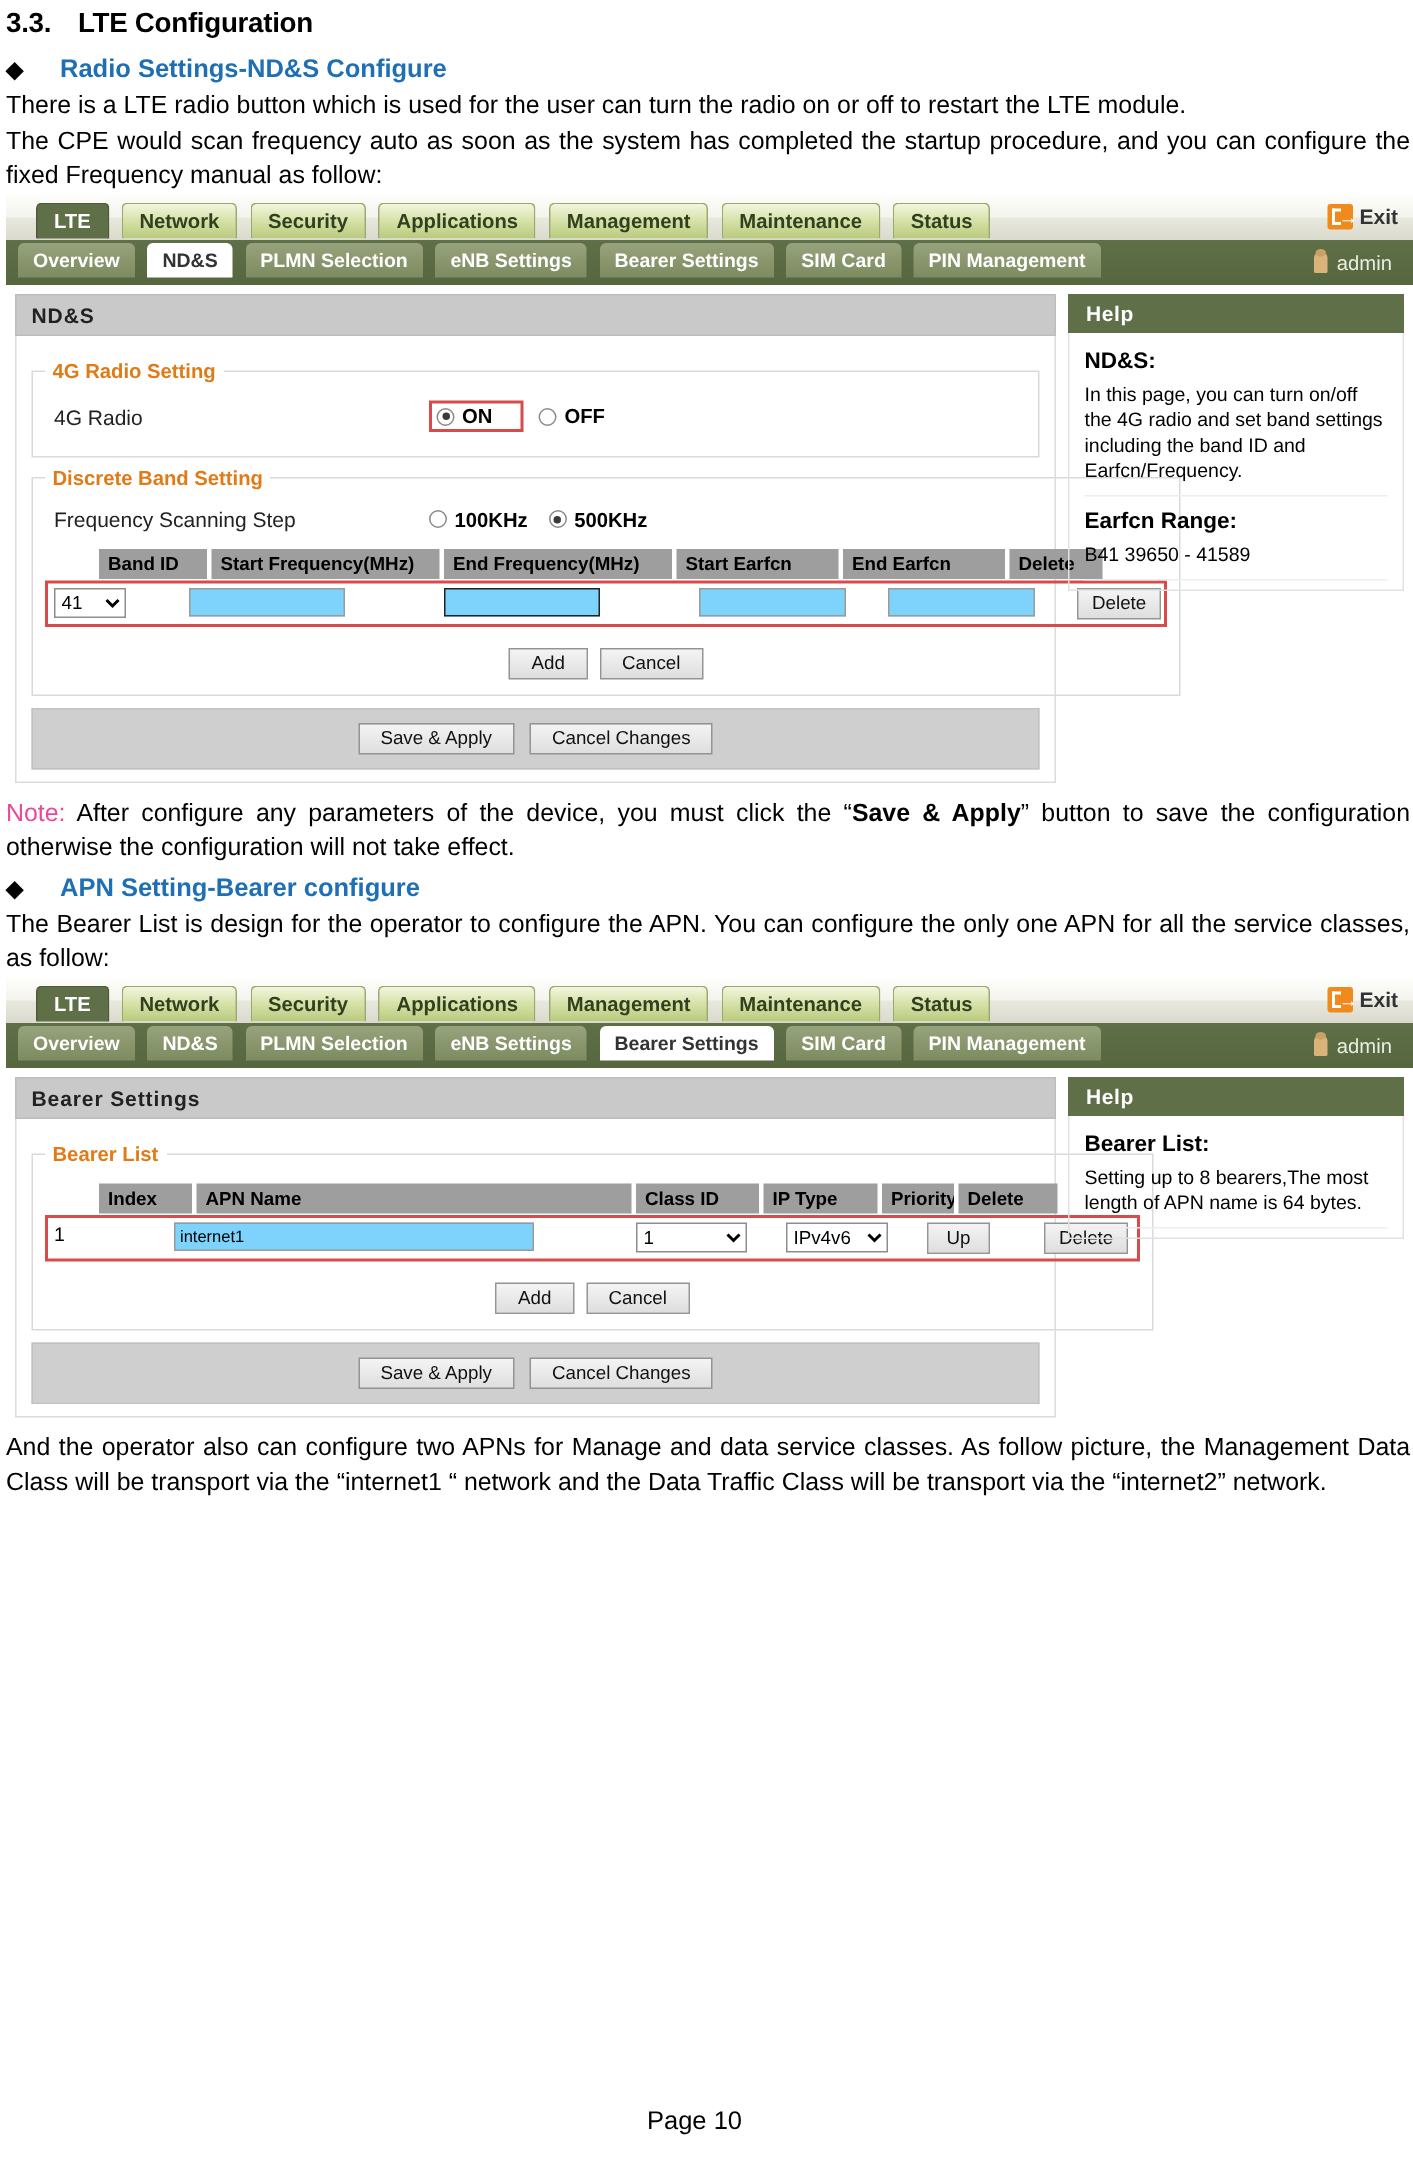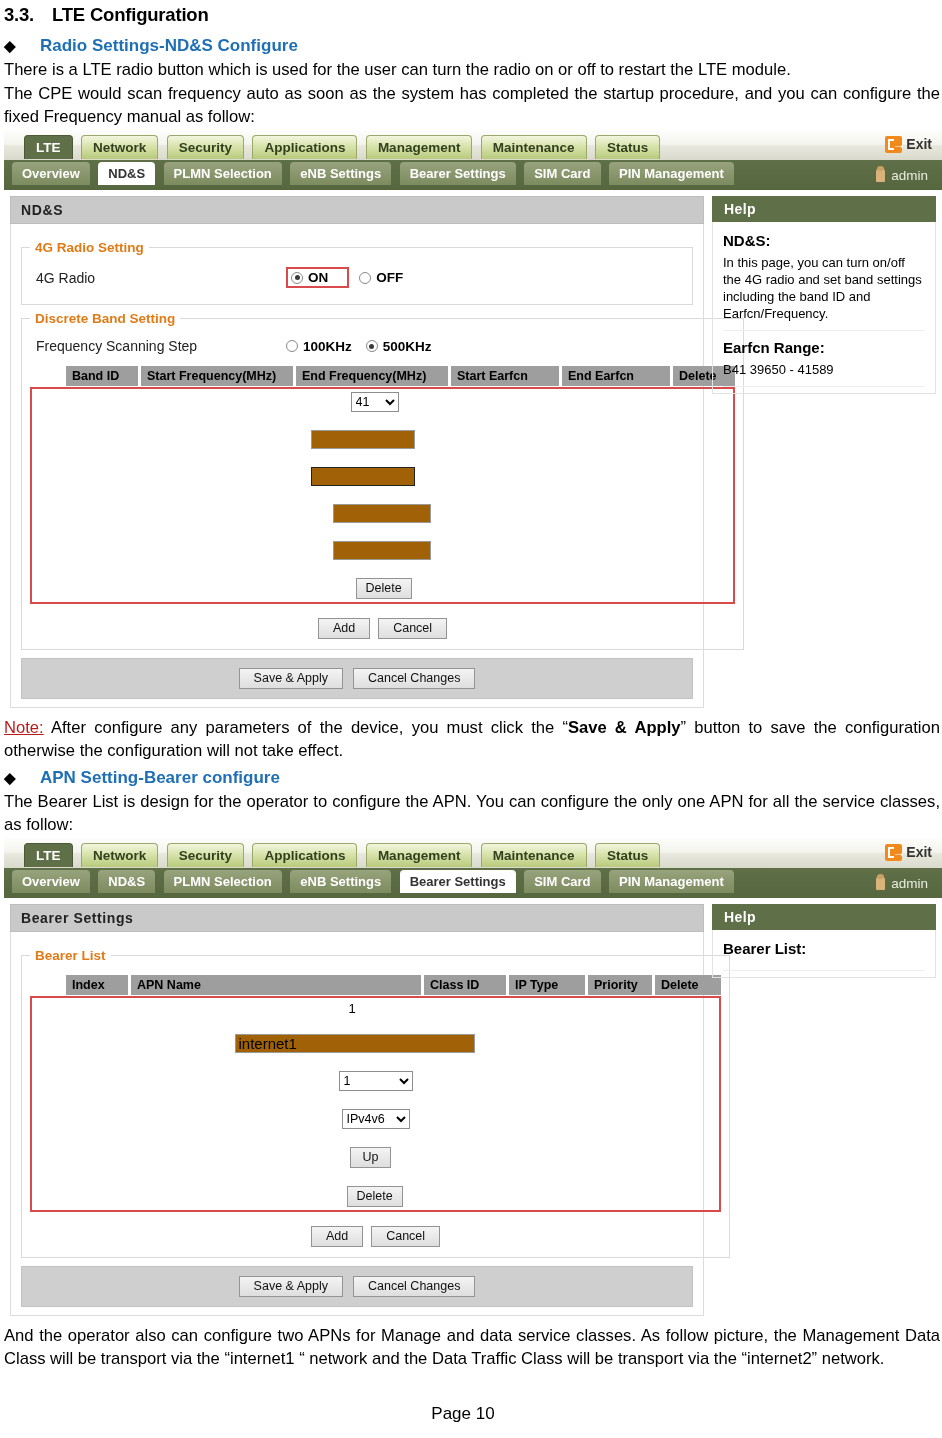--- a/index.html
+++ b/index.html
@@ -46,21 +46,21 @@
     display: inline-block;
     width: 36px;
   }
   p.body {
     font-size: 16.6px;
     line-height: 23px;
     margin: 0 0 1px 2px;
     text-align: justify;
     width: 936px;
   }
-  .note-label { color: #b91c1c; text-decoration: underline; }
+  .note-label { color: #ec4899; }
   .bold { font-weight: bold; }
 
   
   .shot {
     position: relative;
     width: 938px;
     margin: 2px 0 0 2px;
     background: #ffffff;
     overflow: hidden;
     font-family: "Liberation Sans", sans-serif;
@@ -272,39 +272,38 @@
   .grid-head > div {
     background: #9e9e9e;
     padding: 3px 6px;
     box-sizing: border-box;
     white-space: nowrap;
     overflow: hidden;
   }
   .grid-row {
     display: flex;
     gap: 18px;
-    align-items: center;
+    align-items: flex-start;
     border: 2px solid #d94b4b;
     margin-top: 1px;
     padding: 3px 0;
     box-sizing: border-box;
-    flex-direction: column;
   }
   .grid-row > div {
     box-sizing: border-box;
     padding: 0 4px;
     font-size: 13px;
     display: flex;
     align-items: center;
   }
   input.txt {
     height: 19px;
     border: 1px solid #9a9a9a;
-    background: #a16207;
-    font-size: 15px;
+    background: #7dd3fc;
+    font-size: 11px;
     font-family: "Liberation Sans", sans-serif;
     padding: 0 3px;
     box-sizing: border-box;
     width: 100%;
   }
   input.txt.focused { border: 1px solid #222222; }
   select.sel {
     height: 20px;
     font-size: 12.5px;
     font-family: "Liberation Sans", sans-serif;
@@ -537,21 +536,21 @@
 
           <fieldset class="group">
             <legend>Bearer List</legend>
 
             <div class="grid">
               <div class="grid-head">
                 <div style="width:62px">Index</div>
                 <div style="width:290px">APN Name</div>
                 <div style="width:82px">Class ID</div>
                 <div style="width:76px">IP Type</div>
-                <div style="width:64px">Priority</div>
+                <div style="width:48px">Priority</div>
                 <div style="width:66px">Delete</div>
               </div>
               <div class="grid-row">
                 <div style="width:62px">1</div>
                 <div style="width:290px">
                   <input class="txt" style="width: 240px;" value="internet1">
                 </div>
                 <div style="width:82px">
                   <select class="sel" style="width:74px">
                     <option>1</option>
@@ -582,20 +581,21 @@
             <span class="btn wide">Cancel Changes</span>
           </div>
         </div>
       </div>
 
       <div class="help-col">
         <div class="help-title">Help</div>
         <div class="help-box">
           <div class="help-sec">
             <div class="help-h">Bearer List:</div>
+            <p class="help-p">Setting up to 8 bearers,The most length of APN name is 64 bytes.</p>
           </div>
         </div>
       </div>
     </div>
   </div>
 
   <p class="body">And the operator also can configure two APNs for Manage and data service classes. As follow picture, the Management Data Class will be transport via the “internet1 “ network and the Data Traffic Class will be transport via the “internet2” network.</p>
 
   <div class="footer">Page 10</div>
 </div>

